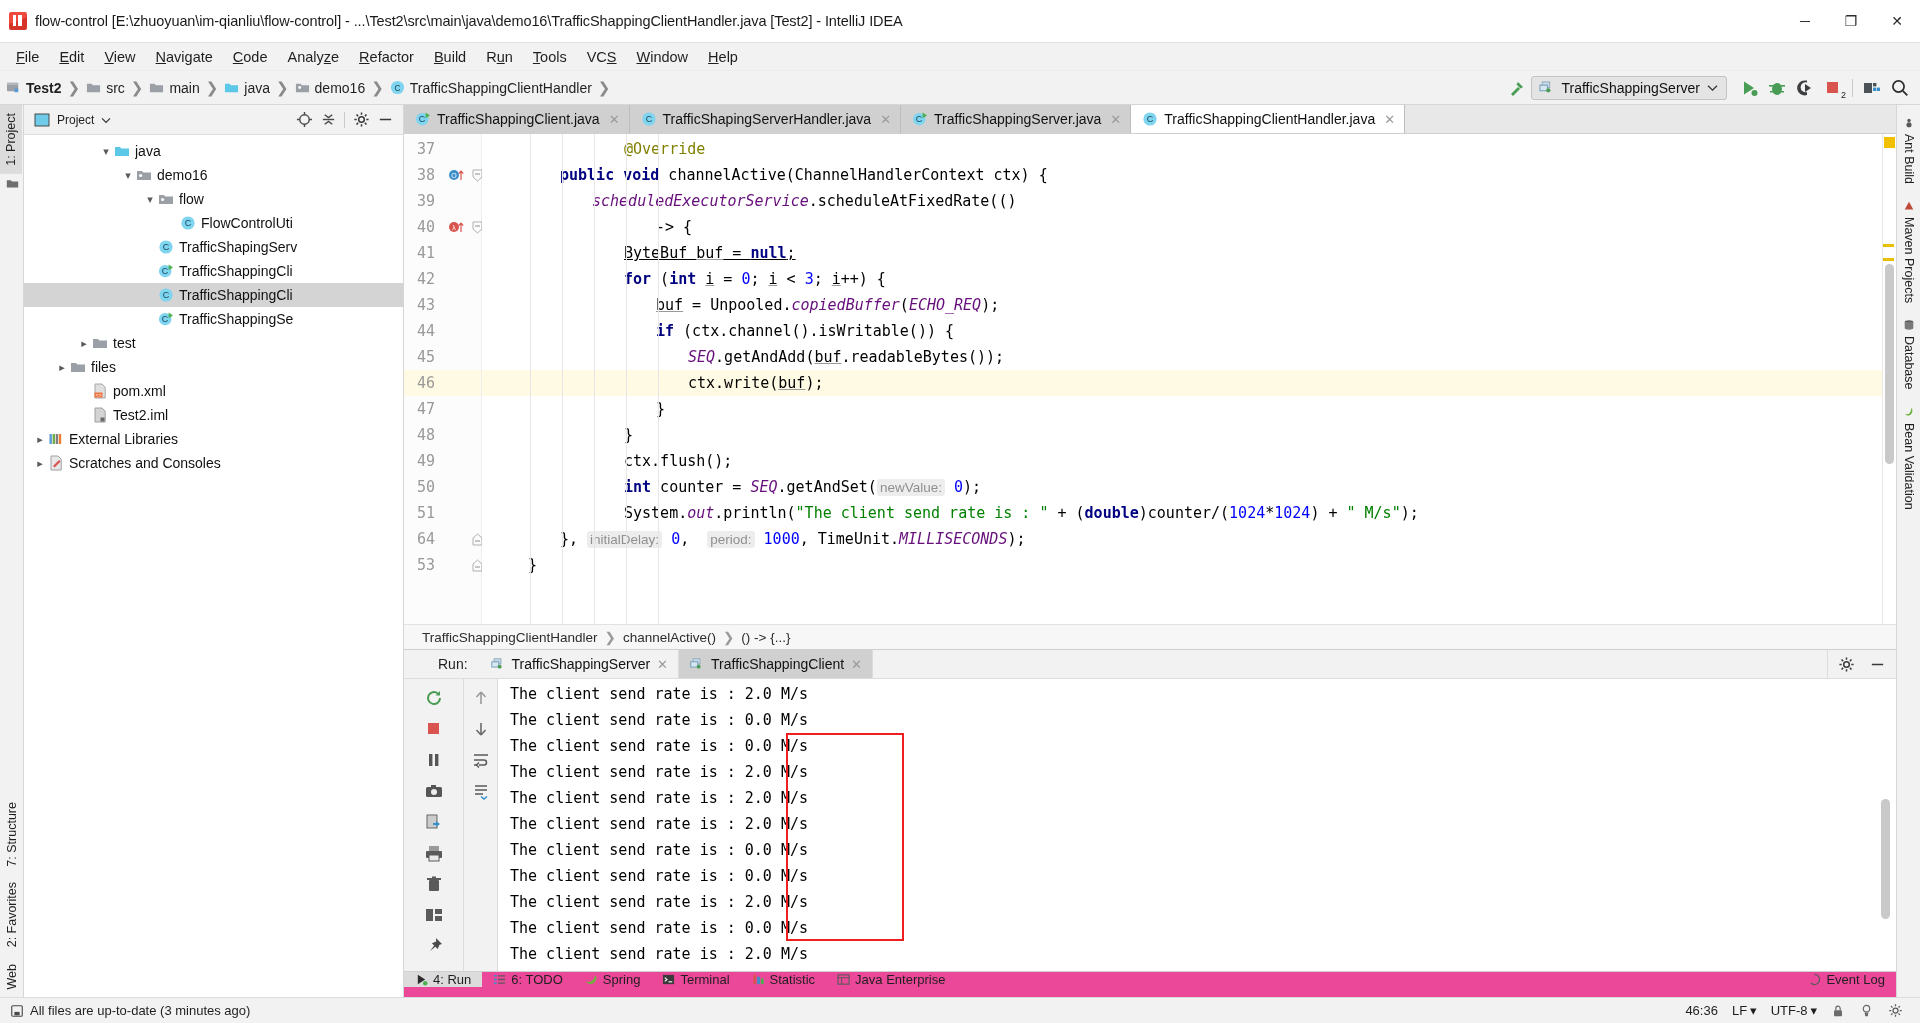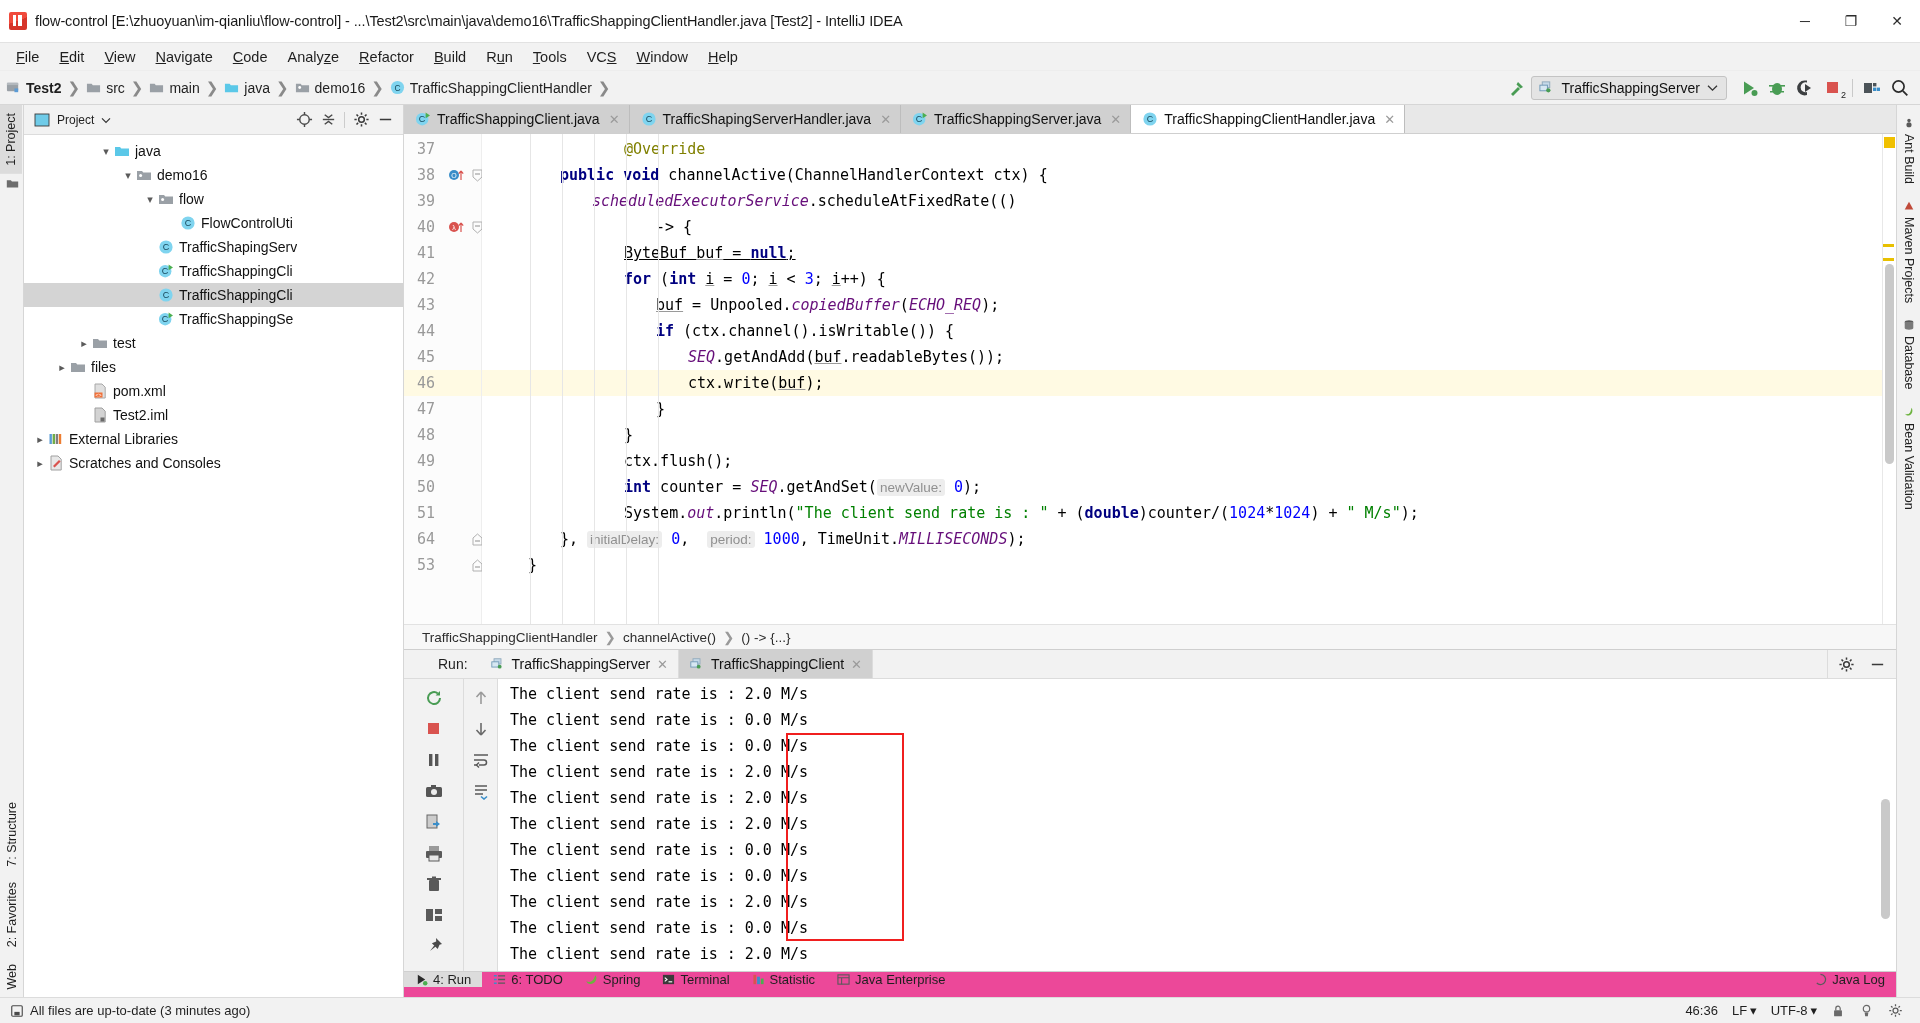--- a/index.html
+++ b/index.html
@@ -952,21 +952,21 @@
             </span>
             <span>Java Enterprise</span>
           </div>
           <div class="tw-spacer"></div>
           <div class="twbtn">
             <span>
               <svg width="13" height="13" viewBox="0 0 14 14">
                 <path d="M7 1.5a5.5 5.5 0 1 1-4 9.3" stroke="#5a5a5a" stroke-width="1.3" fill="none"></path>
               </svg>
             </span>
-            <span>Java Log</span>
+            <span>Event Log</span>
           </div>
         </div>
     </div>
 
     <div class="rrail" id="rrail">
         <div class="rrail-btn">
           <span>
             <svg width="12" height="12" viewBox="0 0 14 14">
               <circle cx="7" cy="4" r="2" fill="#5a5a5a"></circle>
               <circle cx="7" cy="9" r="3" fill="#5a5a5a"></circle>

